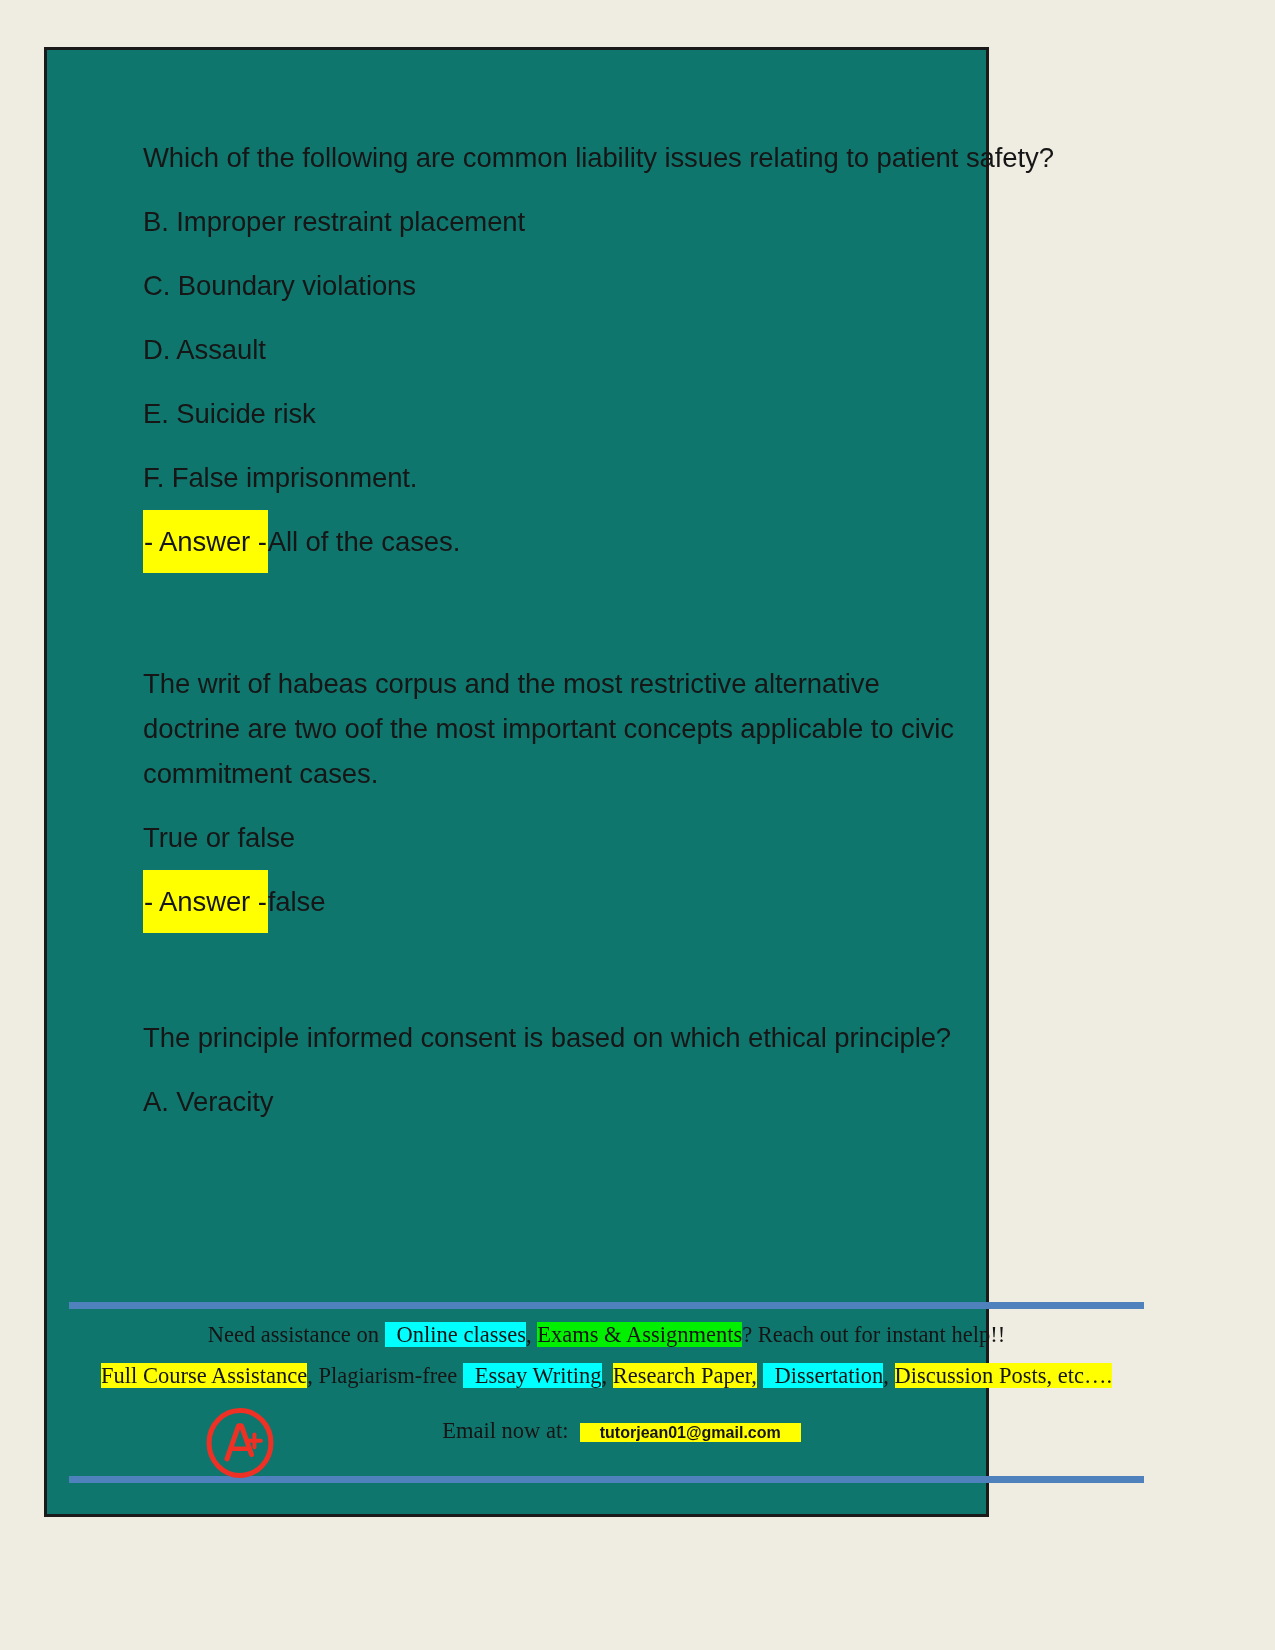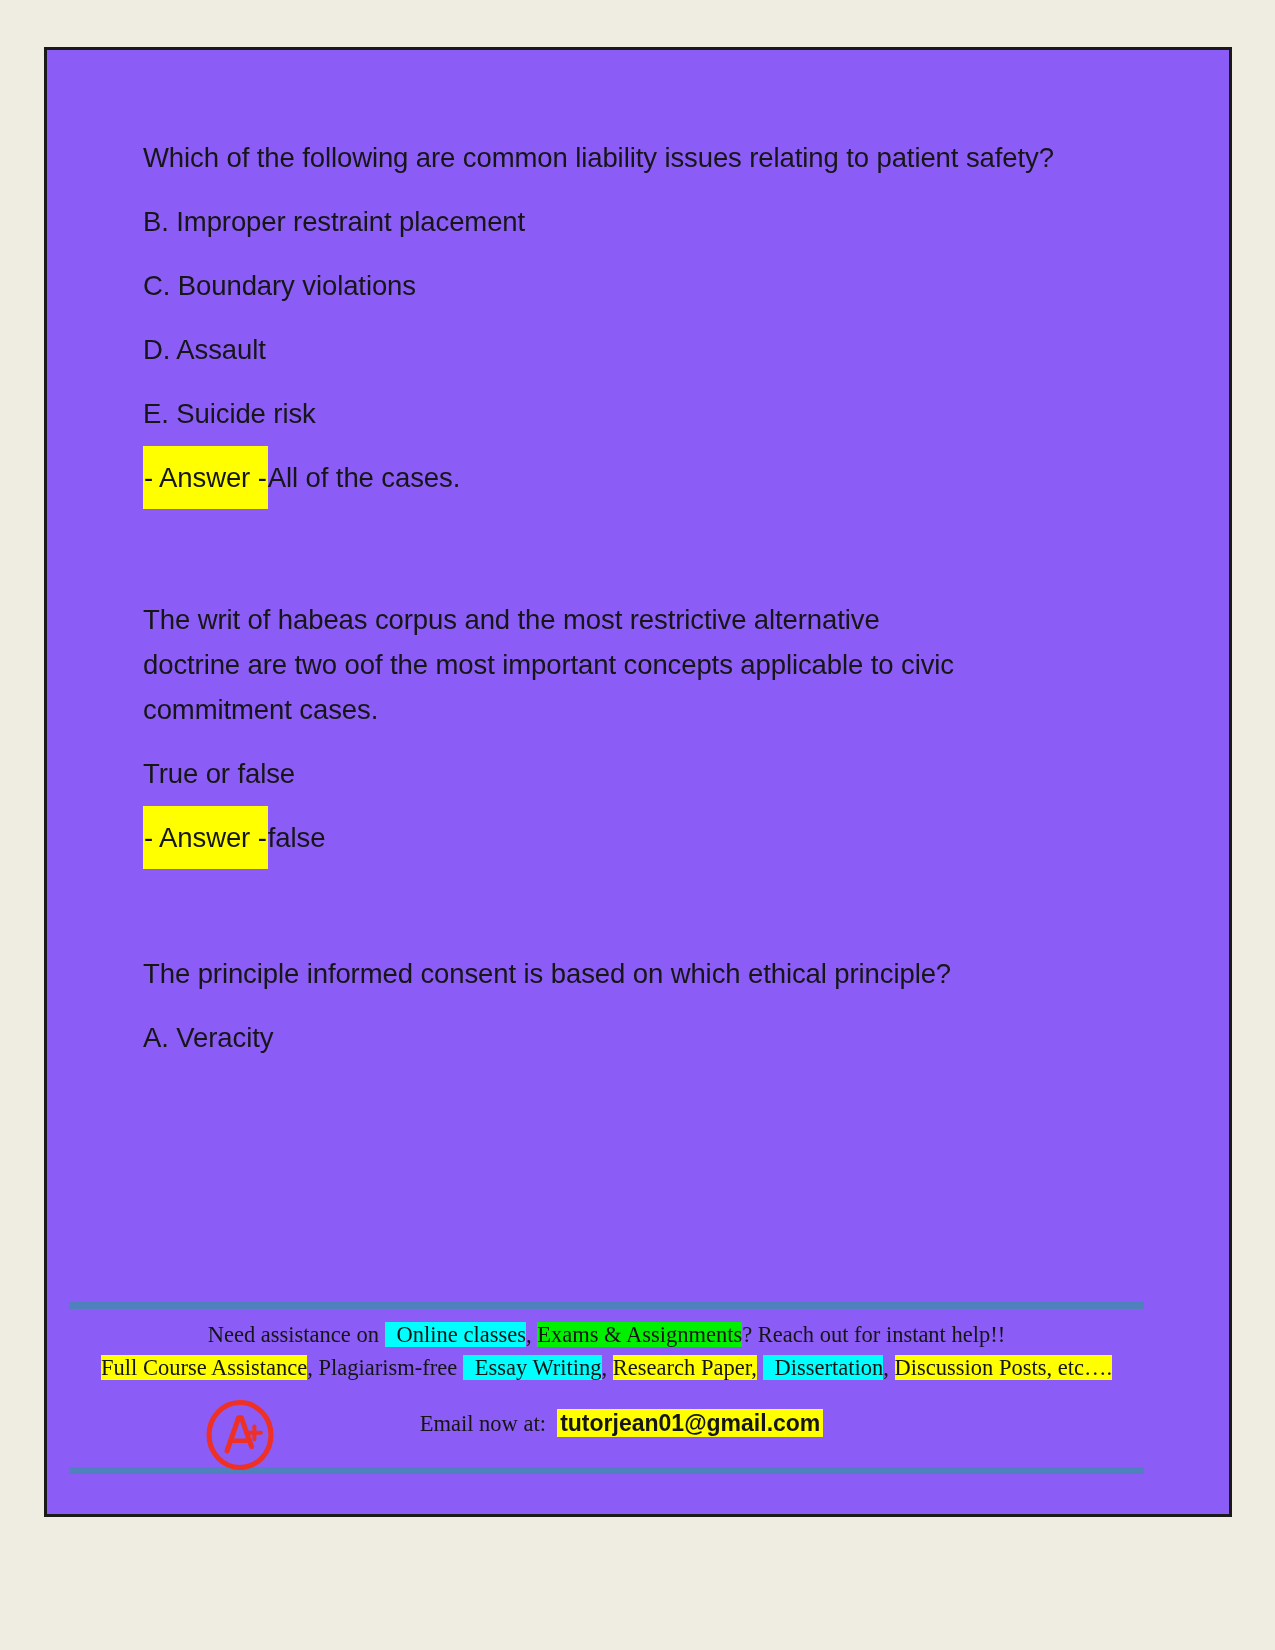--- a/index.html
+++ b/index.html
@@ -10,24 +10,24 @@
     width: 1275px;
     height: 1650px;
     background: #efece1;
     font-family: "Liberation Sans", sans-serif;
     overflow: hidden;
   }
   .page {
     position: absolute;
     left: 44px;
     top: 47px;
-    width: 1188px;
+    width: 945px;
     height: 1470px;
     border: 3px solid #1a1a1a;
-    background: #8b5cf6;
+    background: #0f766e;
     box-sizing: border-box;
   }
   .content {
     position: absolute;
     left: 96px;
     top: 85px;
     width: 915px;
   }
   .q-line {
     font-size: 27.5px;
@@ -74,21 +74,21 @@
   }
   .f-line1 {
     font-size: 22.5px;
     line-height: 30px;
     white-space: nowrap;
   }
   .f-line2 {
     font-size: 22.5px;
     line-height: 32px;
     white-space: nowrap;
-    margin-top: 2px;
+    margin-top: 10px;
   }
   .hl-cyan { background: #00ffff; padding-left: 12px; }
   .hl-green { background: #00f000; }
   .hl-yel { background: #ffff00; }
 
   .contact-row {
     display: flex;
     align-items: center;
     justify-content: center;
     margin-top: 19px;
@@ -107,38 +107,39 @@
     line-height: 34px;
     padding-left: 30px;
   }
   .email-line {
     margin-top: 3px;
     font-size: 22.5px;
   }
   .email-addr {
     font-family: "Liberation Sans", sans-serif;
     font-weight: bold;
-    font-size: 23px;
+    font-size: 16px;
     background: #ffff00;
-    padding: 1px 3px;
+    padding: 1px 20px;
   }
   .footer-gap { height: 26px; }
 </style>
 </head>
 <body>
 
 <div class="page">
 
   <div class="content">
 
     <div class="q-block">Which of the following are common liability issues relating to patient safety?</div>
     <div class="q-line">B. Improper restraint placement</div>
     <div class="q-line">C. Boundary violations</div>
     <div class="q-line">D. Assault</div>
     <div class="q-line">E. Suicide risk</div>
+    <div class="q-line">F. False imprisonment.</div>
     <div class="q-line"><span class="hl-yellow">- Answer -</span><span>All of the cases.</span></div>
 
     <div class="spacer-lg"></div>
 
     <div class="q-block narrow">The writ of habeas corpus and the most restrictive alternative doctrine are two oof the most important concepts applicable to civic commitment cases.</div>
     <div class="q-line">True or false</div>
     <div class="q-line"><span class="hl-yellow">- Answer -</span><span>false</span></div>
 
     <div class="spacer-md"></div>
 

